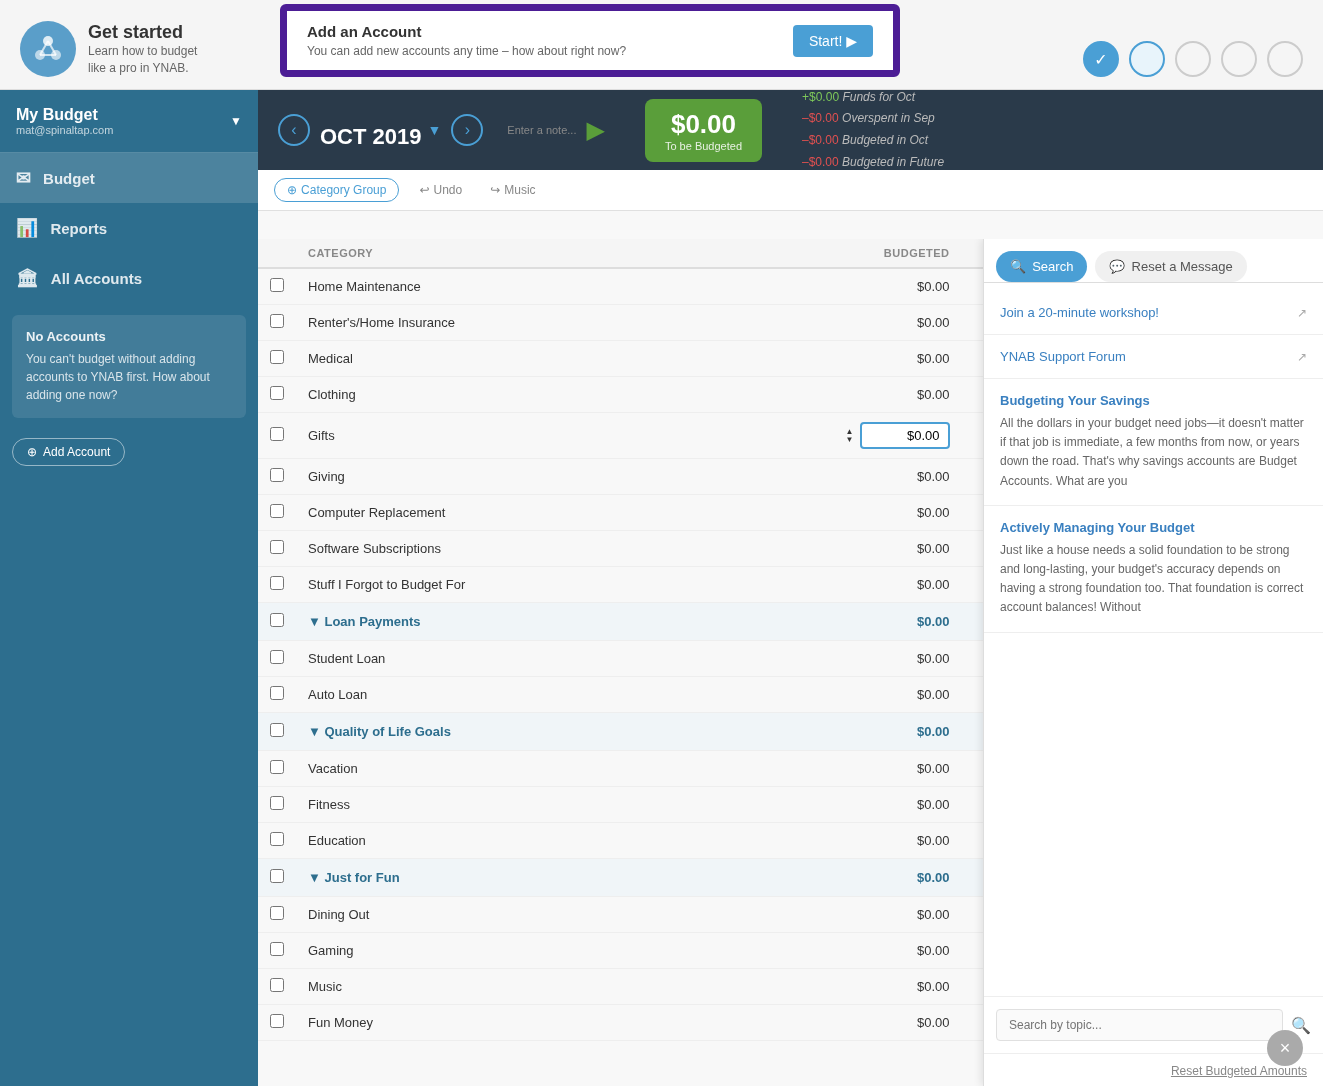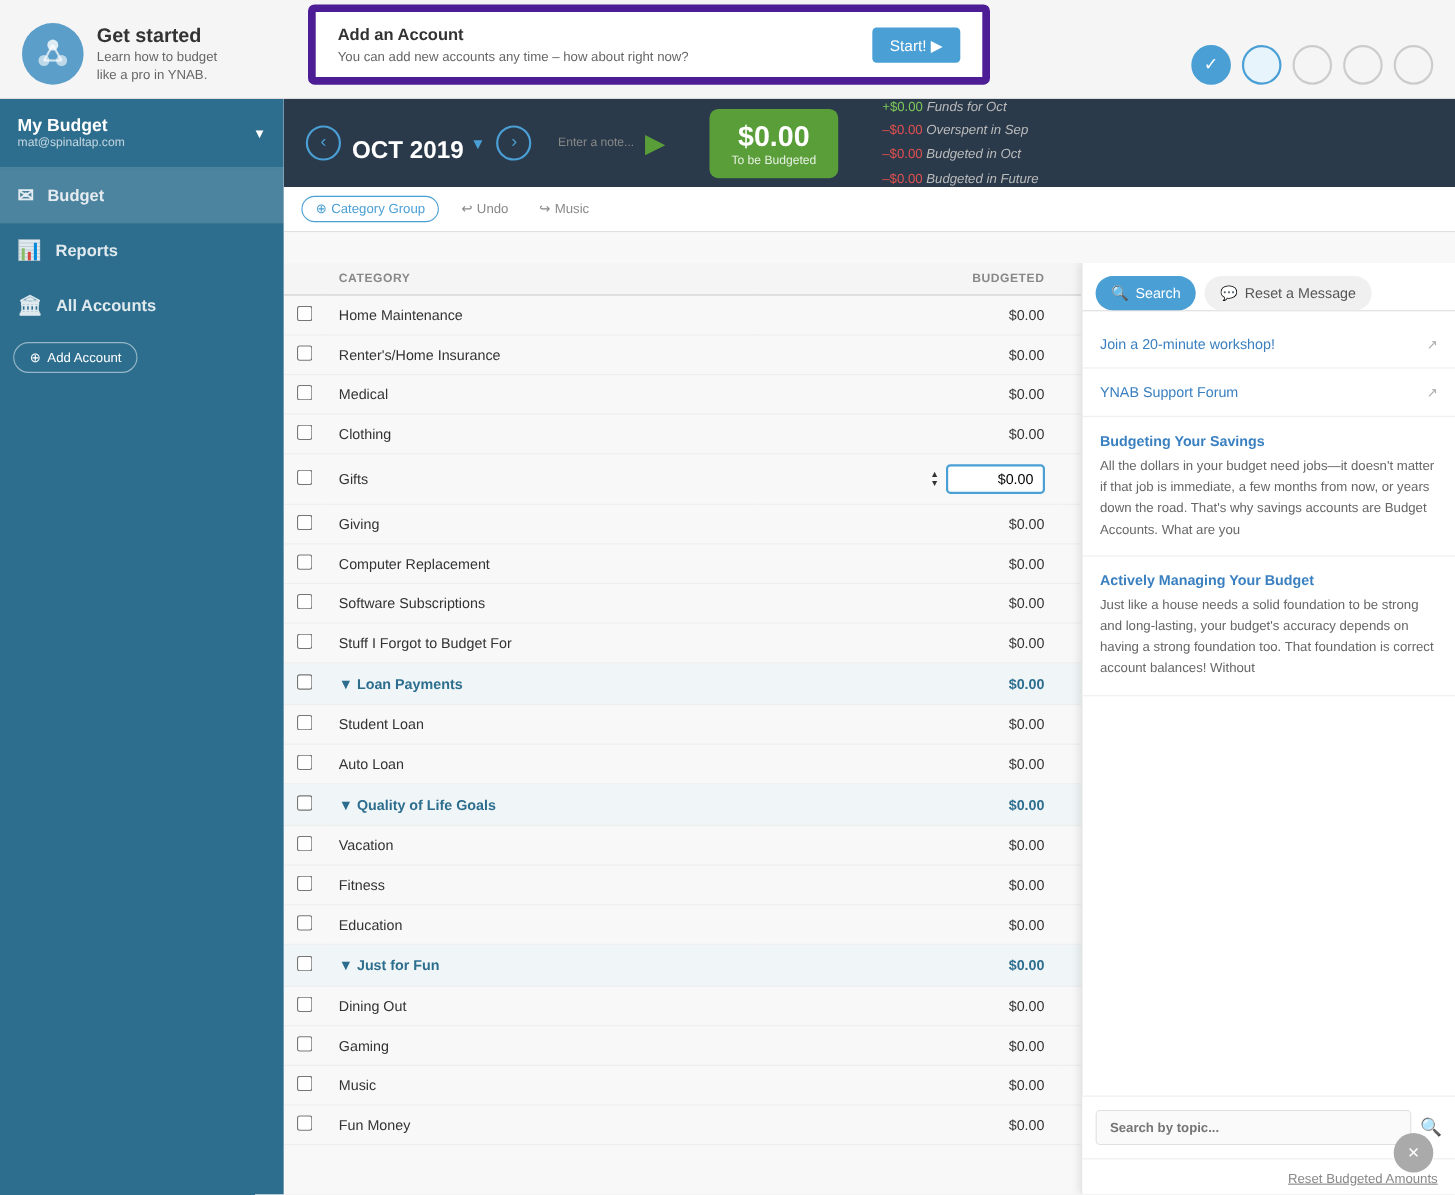--- a/index.html
+++ b/index.html
@@ -380,21 +380,20 @@
     }
     .help-search-input {
       flex: 1;
       border: 1px solid #e0e0e0;
       border-radius: 4px;
       padding: 8px 12px;
       font-size: 12px;
       color: #999;
       outline: none;
       background: #fafafa;
-      font-weight: bold;
     }
     .search-icon-btn { color: #aaa; font-size: 16px; cursor: pointer; }
 
     
     .reset-btn-area {
       padding: 8px 16px;
       background: white;
       border-top: 1px solid #eee;
       text-align: right;
     }
@@ -482,20 +481,24 @@
     </div>
     <div class="sidebar-nav-item">
       <span class="nav-icon">📊</span>
       <span>Reports</span>
     </div>
     <div class="sidebar-nav-item">
       <span class="nav-icon">🏛</span>
       <span>All Accounts</span>
     </div>
 
+    <div class="no-accounts-box">
+      <h4>No Accounts</h4>
+      <p>You can't budget without adding accounts to YNAB first. How about adding one now?</p>
+    </div>
     <button class="add-account-btn">
       <span>⊕</span>
       <span>Add Account</span>
     </button>
   </div>
 
   <div class="content-area">
 
     <div class="budget-header">
       <div class="month-nav">

